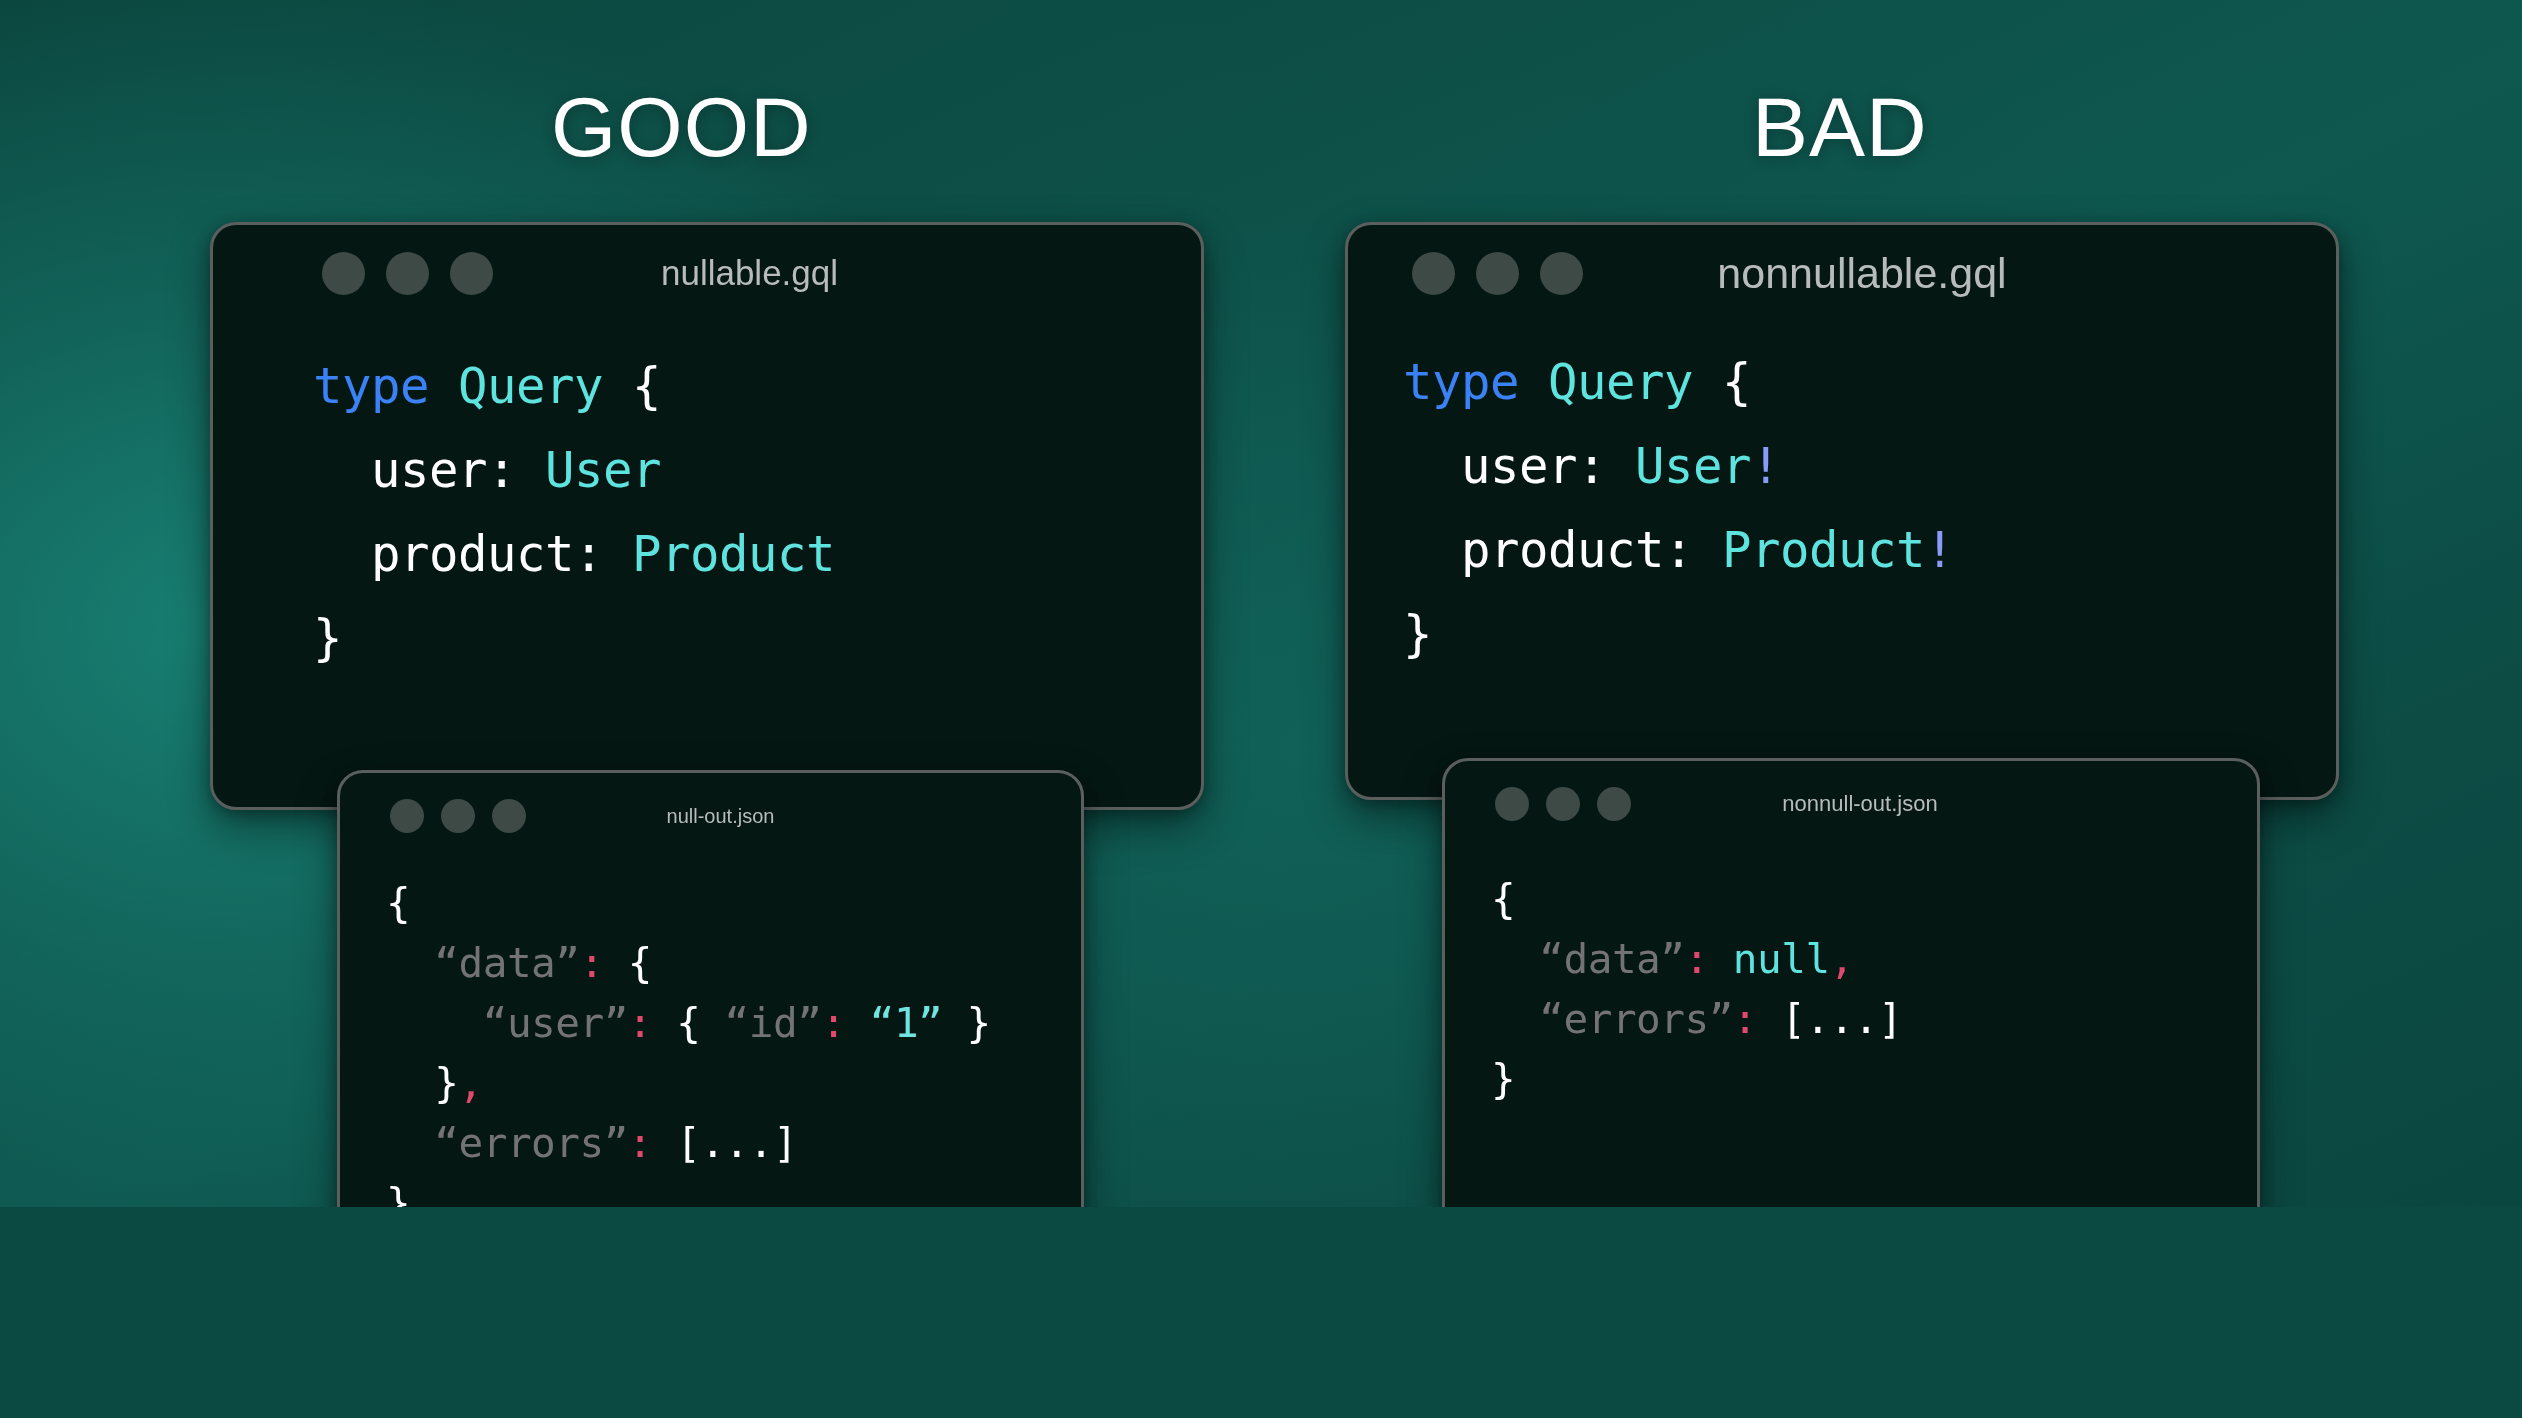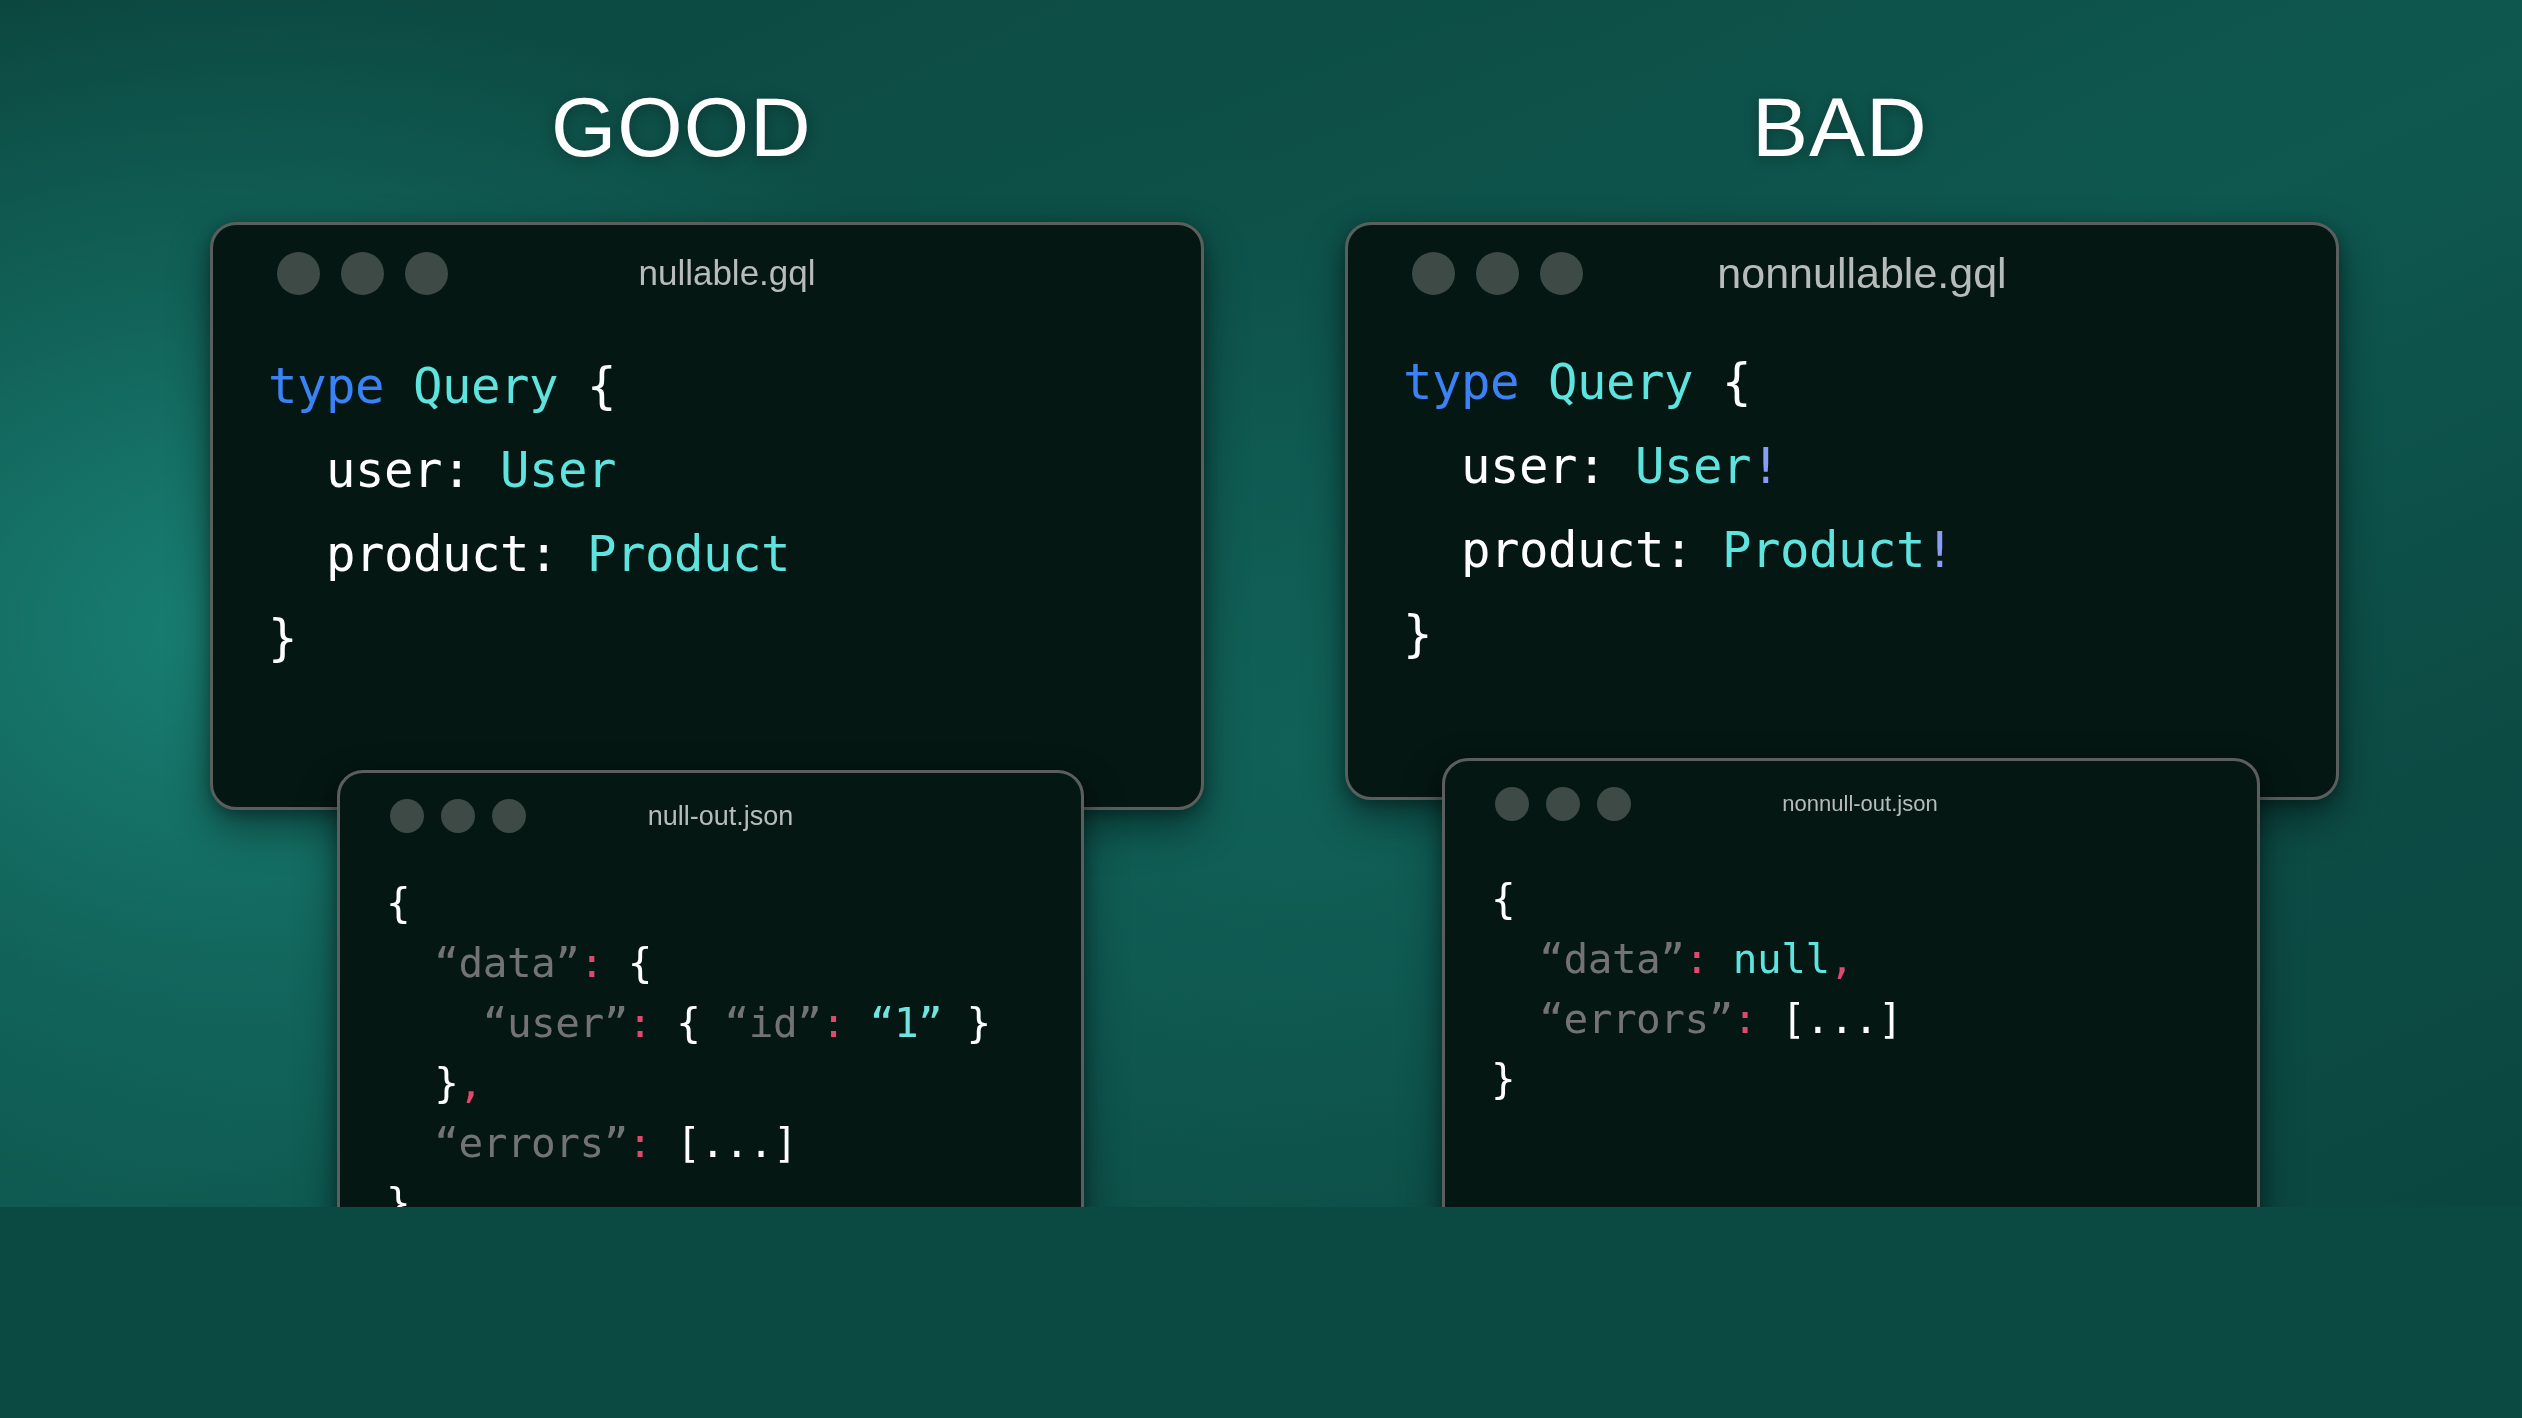--- a/index.html
+++ b/index.html
@@ -92,38 +92,38 @@
   .t-bang    { color: #8a9cf8; }
   .t-colon   { color: #e0486e; }
   .t-comma   { color: #e0486e; }
   .t-str     { color: #737373; }
   .t-val     { color: #6fe4e0; }
   .t-null    { color: #5fe3de; }
 
   
   #win-gql-good {
     left: 210px;  top: 222px;
-    width: 994px; height: 588px;
+    width: 994px; height: 588px; padding-left: 45px;
   }
   #win-gql-good .dots { left: 64px; }
   #win-gql-good .win-title { font-size: 35px; padding-left: 40px; }
   #win-gql-good .code {
     font-size: 49px;
     line-height: 84px;
     padding: 24px 0 0 55px;
   }
 
   #win-json-good {
     left: 337px;  top: 770px;
     width: 747px; height: 565px;
   }
   #win-json-good .titlebar { height: 86px; }
   #win-json-good .dots { left: 50px; gap: 17px; }
   #win-json-good .dot { width: 34px; height: 34px; }
-  #win-json-good .win-title { font-size: 27px; padding-left: 20px; }
+  #win-json-good .win-title { font-size: 20px; padding-left: 20px; }
   #win-json-good .code {
     font-size: 41px;
     line-height: 60px;
     padding: 14px 0 0 46px;
   }
 
   #win-gql-bad {
     left: 1345px; top: 222px;
     width: 994px; height: 578px;
   }

